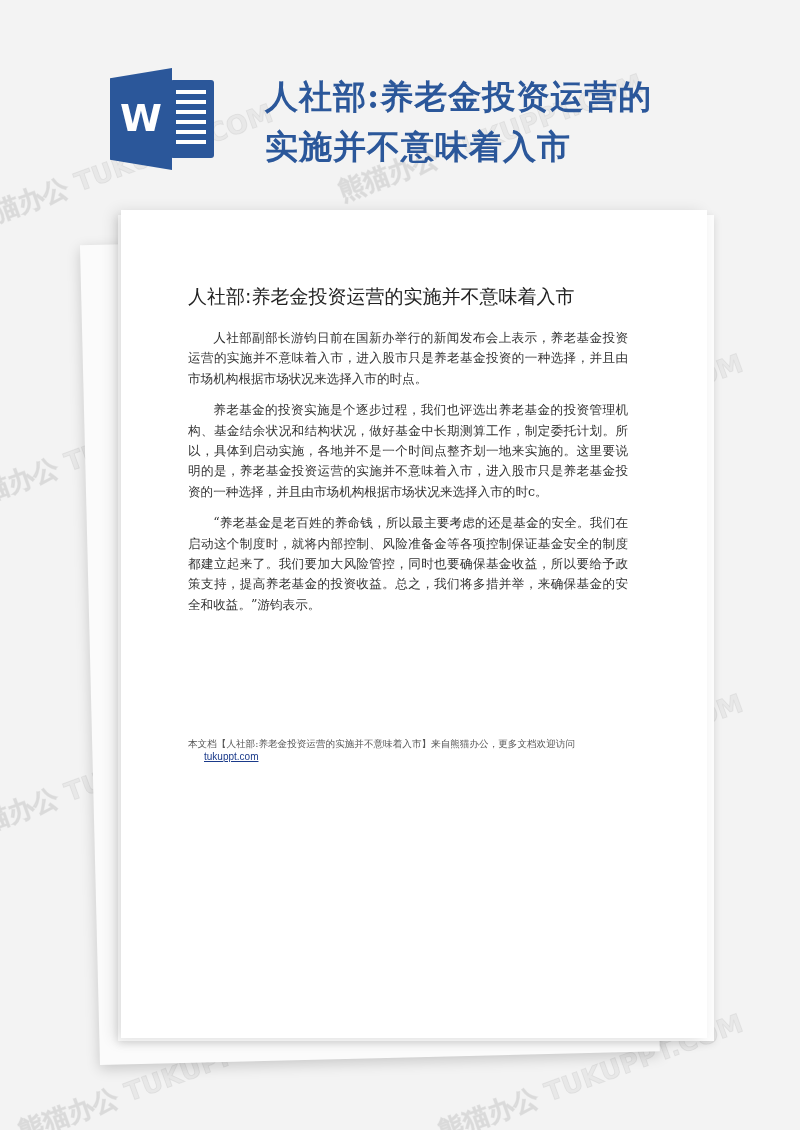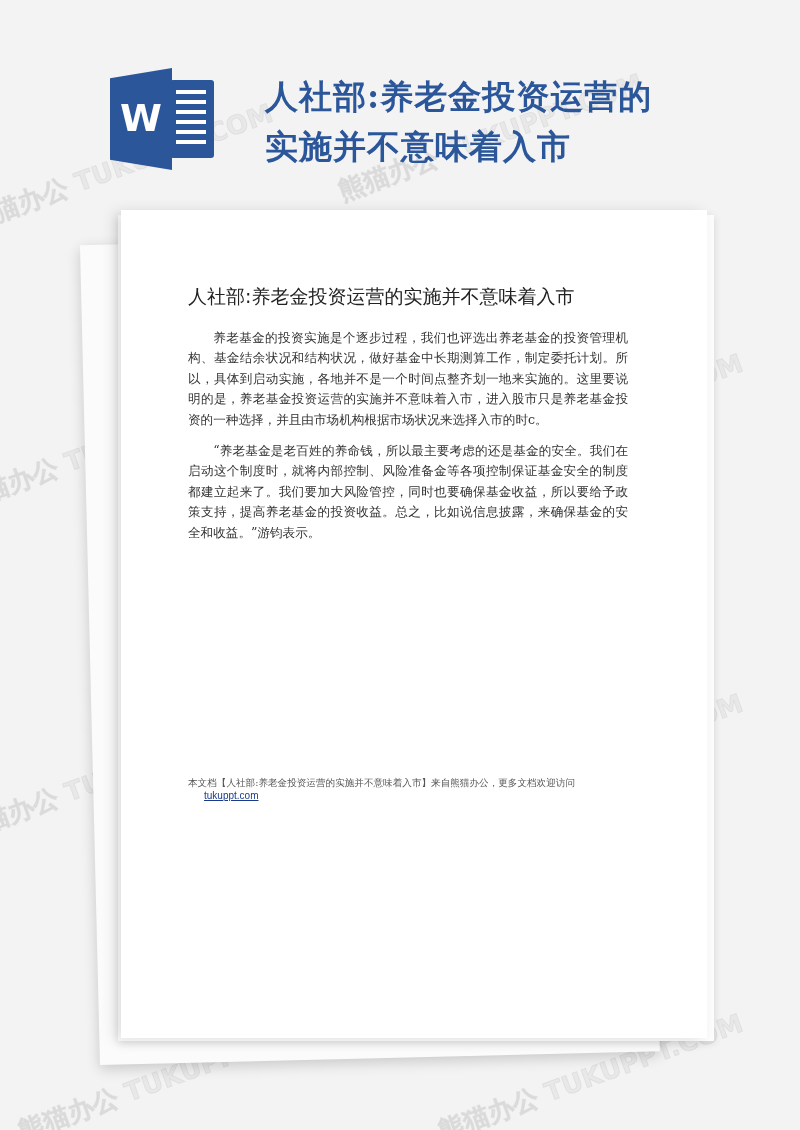--- a/index.html
+++ b/index.html
@@ -59,21 +59,21 @@
       font-size: 19px; color: #222; line-height: 28px; white-space: nowrap;
     }
     .doc-body {
       position: absolute; left: 67px; top: 118px; width: 440px;
       font-size: 12.6px; color: #333; line-height: 20.4px;
       text-align: justify;
     }
     .doc-body p { text-indent: 2em; margin-bottom: 11px; }
     .doc-footer {
       position: absolute; left: 67px; top: 527px; width: 470px;
-      font-size: 9.6px; color: #555; line-height: 13px; margin-top: 39px;
+      font-size: 9.6px; color: #555; line-height: 13px;
     }
     .doc-footer a { color: #1a3a8a; text-decoration: underline; font-family: "Liberation Sans", sans-serif; font-size: 10px; padding-left: 16px; }
 
     
     .wm {
       position: absolute; color: rgba(0,0,0,0.045); font-family: "DejaVu Sans", sans-serif;
       font-weight: bold; font-size: 26px; white-space: nowrap;
       transform: rotate(-20deg); pointer-events: none;
       -webkit-text-stroke: 1px rgba(0,0,0,0.06);
     }
@@ -104,20 +104,21 @@
   </div>
 </div>
 <h1 class="header-title">人社部:养老金投资运营的实施并不意味着入市</h1>
 
 <div class="sheet-back"></div>
 <div class="sheet-mid"></div>
 
 <div class="page">
   <div class="doc-title">人社部:养老金投资运营的实施并不意味着入市</div>
   <div class="doc-body">
+    <p>人社部副部长游钧日前在国新办举行的新闻发布会上表示，养老基金投资运营的实施并不意味着入市，进入股市只是养老基金投资的一种选择，并且由市场机构根据市场状况来选择入市的时点。</p>
     <p>养老基金的投资实施是个逐步过程，我们也评选出养老基金的投资管理机构、基金结余状况和结构状况，做好基金中长期测算工作，制定委托计划。所以，具体到启动实施，各地并不是一个时间点整齐划一地来实施的。这里要说明的是，养老基金投资运营的实施并不意味着入市，进入股市只是养老基金投资的一种选择，并且由市场机构根据市场状况来选择入市的时c。</p>
-    <p>“养老基金是老百姓的养命钱，所以最主要考虑的还是基金的安全。我们在启动这个制度时，就将内部控制、风险准备金等各项控制保证基金安全的制度都建立起来了。我们要加大风险管控，同时也要确保基金收益，所以要给予政策支持，提高养老基金的投资收益。总之，比如说信息披露，来确保基金的安全和收益。”游钧表示。</p>
+    <p>“养老基金是老百姓的养命钱，所以最主要考虑的还是基金的安全。我们在启动这个制度时，就将内部控制、风险准备金等各项控制保证基金安全的制度都建立起来了。我们要加大风险管控，同时也要确保基金收益，所以要给予政策支持，提高养老基金的投资收益。总之，我们将多措并举，来确保基金的安全和收益。”游钧表示。</p>
   </div>
   <div class="doc-footer">
     <div>本文档【人社部:养老金投资运营的实施并不意味着入市】来自熊猫办公，更多文档欢迎访问</div>
     <a>tukuppt.com</a>
   </div>
 </div>
 
 </body></html>

